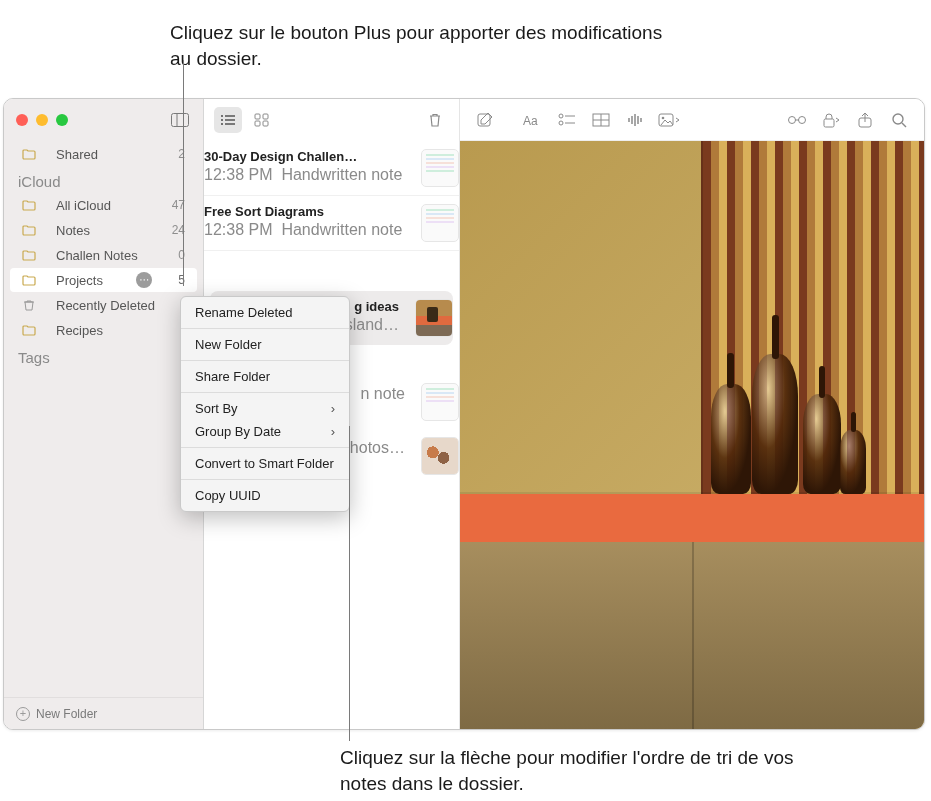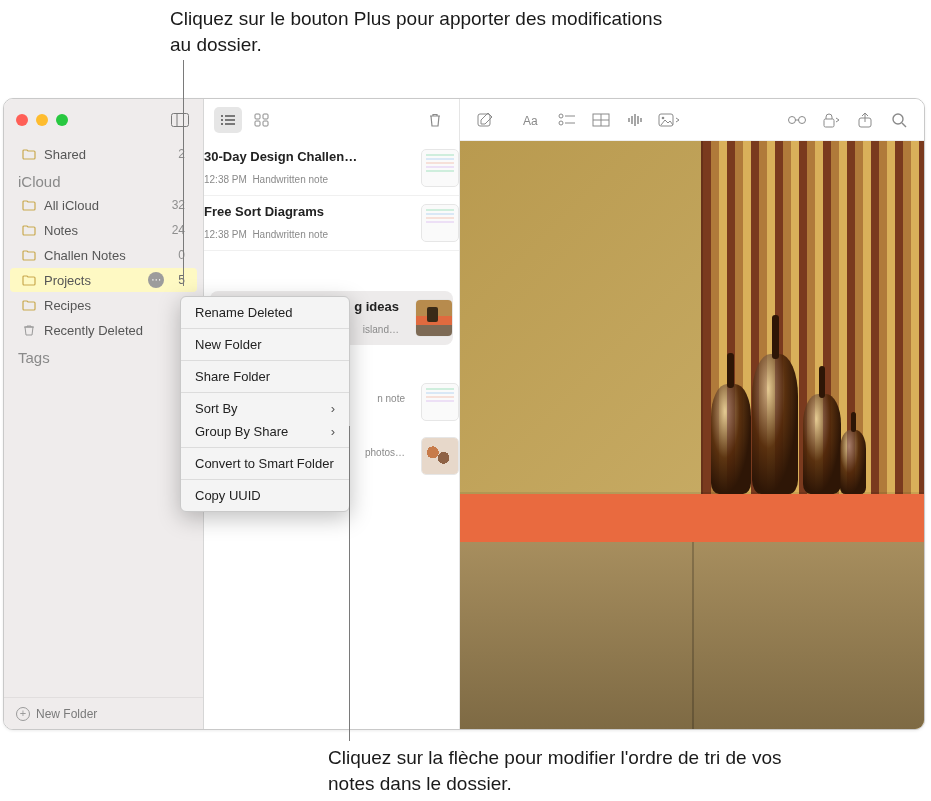--- a/index.html
+++ b/index.html
@@ -1,52 +1,52 @@
 <!DOCTYPE html>
 <html><head>
 <meta charset="utf-8">
 <style>
 *{box-sizing:border-box;margin:0;padding:0;font-family:-apple-system,BlinkMacSystemFont,"Helvetica Neue",Arial,sans-serif}
 body{background:#fff;width:931px;height:801px;position:relative;font-size:13px;color:#333}
 .callout{position:absolute;font-size:19px;line-height:1.35;color:#1a1a1a;max-width:500px}
-.callout.top{left:170px;top:6px}
-.callout.bottom{left:328px;top:745px}
+.callout.top{left:170px;top:20px}
+.callout.bottom{left:340px;top:745px}
 .window{position:absolute;left:3px;top:98px;width:922px;height:632px;border:1px solid #c9c9c9;border-radius:10px;background:#fff;overflow:hidden;display:flex;box-shadow:0 1px 3px rgba(0,0,0,0.08)}
 .sidebar{width:200px;background:#efecec;display:flex;flex-direction:column;border-right:1px solid #d6d6d6}
 .titlebar{height:42px;display:flex;align-items:center;padding:0 12px;gap:8px}
 .tl{width:12px;height:12px;border-radius:50%}
 .tl.r{background:#ff5f57}
 .tl.y{background:#febc2e}
 .tl.g{background:#28c840}
 .tb-spacer{flex:1}
 .tb-btn{width:22px;height:22px;display:flex;align-items:center;justify-content:center;color:#7a7a7a;border-radius:4px}
 .sb-list{flex:1;overflow:auto;padding:0 0 8px 0}
-.sb-row{display:flex;align-items:center;height:24px;padding:0 12px;gap:8px;color:#565656;font-size:13px;border-radius:4px;margin:1px 6px}
+.sb-row{display:flex;align-items:center;height:24px;padding:0 12px;gap:20px;color:#565656;font-size:13px;border-radius:4px;margin:1px 6px}
 .sb-row .cnt{margin-left:auto;color:#8e8e8e;font-size:12px}
-.sb-row.sel{background:#fef9c3}
+.sb-row.sel{background:#ffffff}
 .sb-row.sel .cnt{color:#6d6d6d}
 .sb-row .more{width:16px;height:16px;border-radius:50%;background:#9c9c9c;margin-left:auto;display:flex;align-items:center;justify-content:center;color:#fff;font-size:10px;line-height:1}
 .sb-row.sel .more+ .cnt{margin-left:6px}
 .sb-sec{font-size:15px;color:#8a8a8a;padding:6px 14px 2px 14px}
 .fi{width:14px;height:12px;flex:0 0 14px}
 .fi svg{display:block}
 .sb-foot{height:32px;display:flex;align-items:center;padding:0 12px;gap:6px;color:#7a7a7a;font-size:12px;border-top:1px solid #e1dede}
 .pluscirc{width:14px;height:14px;border:1px solid #9a9a9a;border-radius:50%;position:relative;color:#9a9a9a;display:flex;align-items:center;justify-content:center;font-size:11px;line-height:1}
 .middle{width:256px;background:#fff;border-right:1px solid #e5e5e5;display:flex;flex-direction:column}
 .mid-tb{height:42px;display:flex;align-items:center;padding:0 10px;gap:6px;color:#8a8a8a}
 .mid-tb .ic{width:28px;height:26px;border-radius:5px;display:flex;align-items:center;justify-content:center}
 .mid-tb .ic.active{background:#e6e6e6;color:#555}
 .mid-tb .sp{flex:1}
 .mid-hdr{font-size:12px;font-weight:600;color:#555;padding:2px 14px 4px}
 .note-list{flex:1;overflow:auto}
 .note-item{display:flex;padding:8px 0;gap:16px;border-bottom:1px solid #f0f0f0}
 .note-item.sel{background:#edebeb;border-radius:8px;margin:0 6px;border-bottom:none}
 .ni-txt{flex:1;min-width:0}
 .ni-title{font-weight:600;font-size:13px;color:#222;white-space:nowrap;overflow:hidden;text-overflow:ellipsis}
-.ni-sub{font-size:10px;color:#8a8a8a;white-space:nowrap;overflow:hidden;text-overflow:ellipsis;margin-top:10px}
+.ni-sub{font-size:16px;color:#8a8a8a;white-space:nowrap;overflow:hidden;text-overflow:ellipsis;margin-top:2px}
 .ni-thumb{width:38px;height:38px;border-radius:5px;border:1px solid #e6e6e6;flex:0 0 38px;background:#fafafa;display:flex;align-items:center;justify-content:center;overflow:hidden}
 .th-doc{width:80%;height:80%;display:flex;flex-direction:column;gap:2px}
 .th-doc i{display:block;height:2px;background:#cfeedd}
 .th-doc i:nth-child(2){background:#d9e8f6}
 .th-doc i:nth-child(3){background:#f6e0d9}
 .th-doc i:nth-child(4){background:#ede0f6}
 .th-photo{width:100%;height:100%;background:linear-gradient(180deg,#b78b4d 0 45%,#e06a3f 45% 70%,#7d6a55 70% 100%);position:relative}
 .th-photo::after{content:"";position:absolute;left:30%;top:20%;width:30%;height:40%;background:#3a2a17;border-radius:2px}
 .th-people{width:100%;height:100%;background:radial-gradient(circle at 30% 40%,#c77b4a 0 18%,transparent 18%),radial-gradient(circle at 60% 55%,#8e6245 0 20%,transparent 20%),#e7d8ca}
 .editor{flex:1;display:flex;flex-direction:column;background:#fff}
@@ -110,21 +110,21 @@
 
       <div class="sb-sec">iCloud</div>
 
       <div class="sb-row">
         <span class="fi">
             <svg width="14" height="12" viewBox="0 0 14 12">
               <path d="M1 3 a1 1 0 0 1 1-1 h3 l1 1 h6 a1 1 0 0 1 1 1 v6 a1 1 0 0 1 -1 1 h-10 a1 1 0 0 1 -1 -1 z" fill="none" stroke="#c9a94f" stroke-width="1.2"></path>
             </svg>
           </span>
         <span>All iCloud</span>
-        <span class="cnt">32</span>
+        <span class="cnt">47</span>
       </div>
       <div class="sb-row">
         <span class="fi">
             <svg width="14" height="12" viewBox="0 0 14 12">
               <path d="M1 3 a1 1 0 0 1 1-1 h3 l1 1 h6 a1 1 0 0 1 1 1 v6 a1 1 0 0 1 -1 1 h-10 a1 1 0 0 1 -1 -1 z" fill="none" stroke="#c9a94f" stroke-width="1.2"></path>
             </svg>
           </span>
         <span>Notes</span>
         <span class="cnt">24</span>
       </div>
@@ -143,33 +143,33 @@
               <path d="M1 3 a1 1 0 0 1 1-1 h3 l1 1 h6 a1 1 0 0 1 1 1 v6 a1 1 0 0 1 -1 1 h-10 a1 1 0 0 1 -1 -1 z" fill="none" stroke="#c9a94f" stroke-width="1.2"></path>
             </svg>
           </span>
         <span>Projects</span>
         <span class="more">⋯</span>
         <span class="cnt">5</span>
       </div>
       <div class="sb-row">
         <span class="fi">
             <svg width="14" height="12" viewBox="0 0 14 12">
+              <path d="M3 3 h8 l-1 8 h-6 z M2 3 h10 M5 3 v-1 h4 v1" fill="none" stroke="#9a9a9a" stroke-width="1"></path>
+            </svg>
+          </span>
+        <span>Recently Deleted</span>
+        <span class="cnt"></span>
+      </div>
+      <div class="sb-row">
+        <span class="fi">
+            <svg width="14" height="12" viewBox="0 0 14 12">
               <path d="M1 3 a1 1 0 0 1 1-1 h3 l1 1 h6 a1 1 0 0 1 1 1 v6 a1 1 0 0 1 -1 1 h-10 a1 1 0 0 1 -1 -1 z" fill="none" stroke="#c9a94f" stroke-width="1.2"></path>
             </svg>
           </span>
         <span>Recipes</span>
-        <span class="cnt"></span>
-      </div>
-      <div class="sb-row">
-        <span class="fi">
-            <svg width="14" height="12" viewBox="0 0 14 12">
-              <path d="M3 3 h8 l-1 8 h-6 z M2 3 h10 M5 3 v-1 h4 v1" fill="none" stroke="#9a9a9a" stroke-width="1"></path>
-            </svg>
-          </span>
-        <span>Recently Deleted</span>
         <span class="cnt"></span>
       </div>
 
       <div class="sb-sec">Tags</div>
     </div>
 
     <div class="sb-foot">
       <span class="pluscirc">+</span>
       <span>New Folder</span>
     </div>
@@ -370,21 +370,21 @@
   <div class="ctx-sep"></div>
   <div class="ctx-item">New Folder</div>
   <div class="ctx-sep"></div>
   <div class="ctx-item">Share Folder</div>
   <div class="ctx-sep"></div>
   <div class="ctx-item">
       <span>Sort By</span>
       <span class="arr">›</span>
     </div>
   <div class="ctx-item">
-      <span>Group By Share</span>
+      <span>Group By Date</span>
       <span class="arr">›</span>
     </div>
   <div class="ctx-sep"></div>
   <div class="ctx-item">Convert to Smart Folder</div>
   <div class="ctx-sep"></div>
   <div class="ctx-item">Copy UUID</div>
 </div>
 
 <div class="leader v2"></div>
 <div class="callout bottom">Cliquez sur la flèche pour modifier l'ordre de tri de vos notes dans le dossier.</div>

